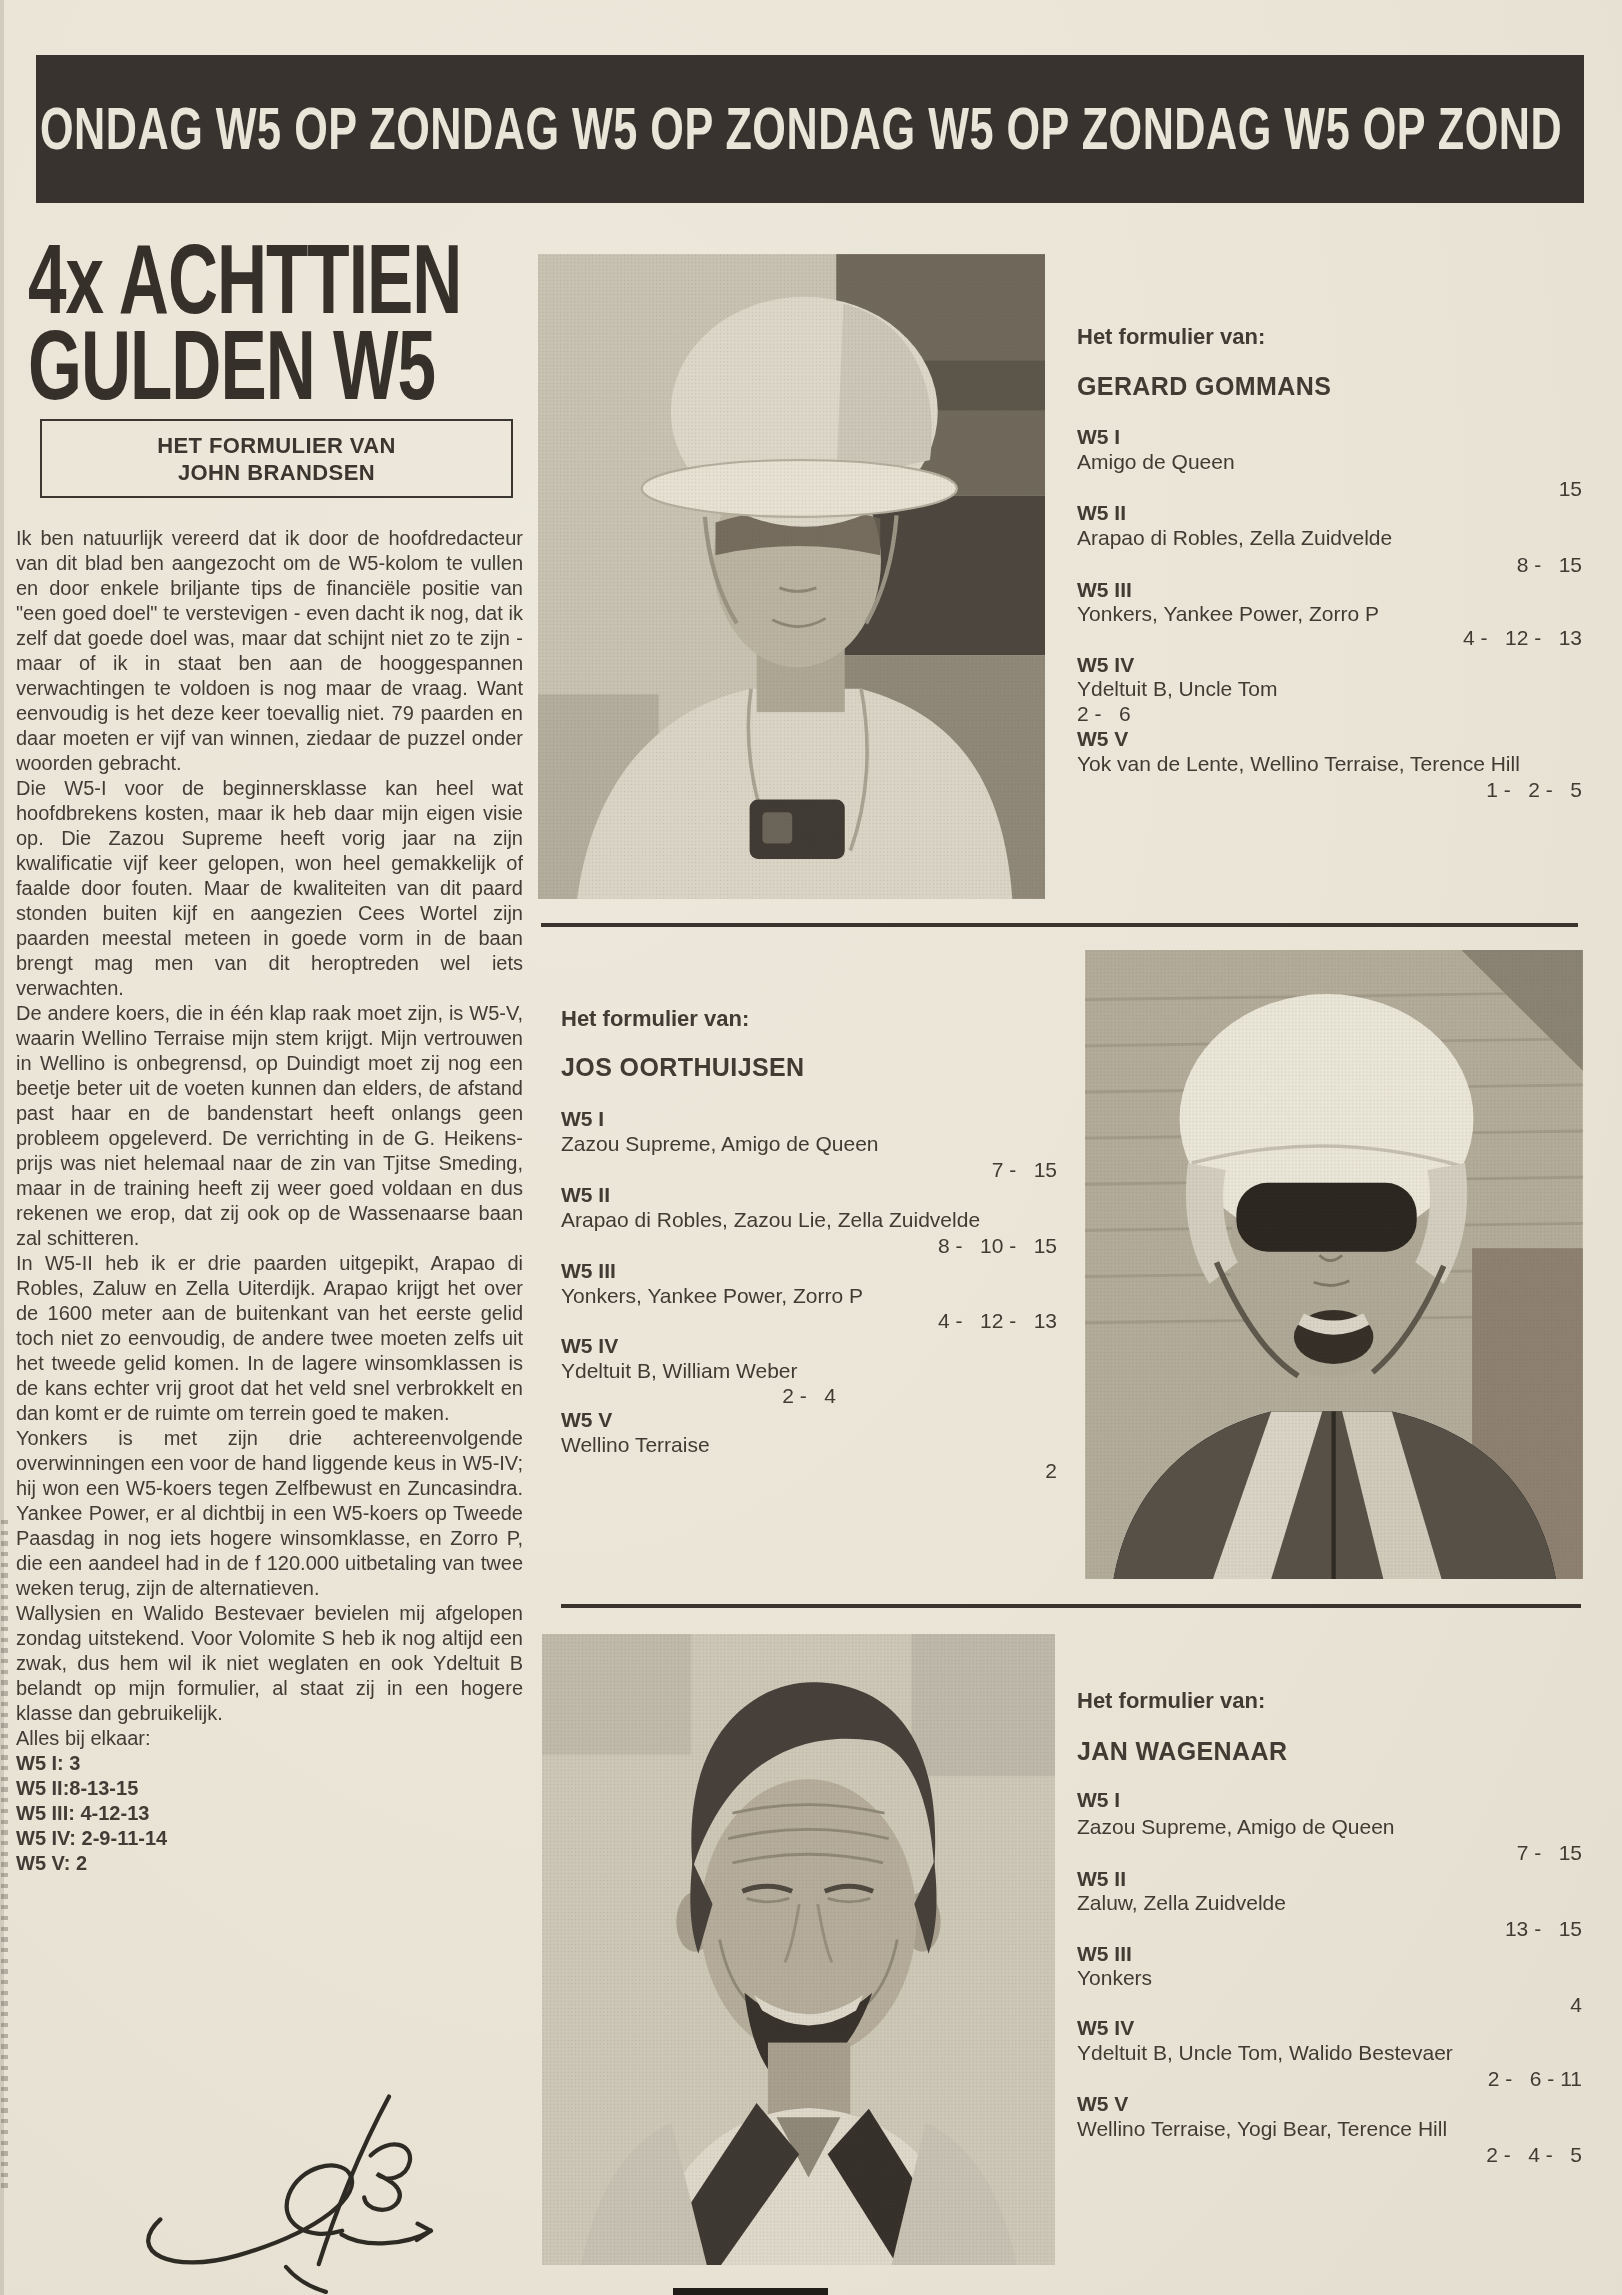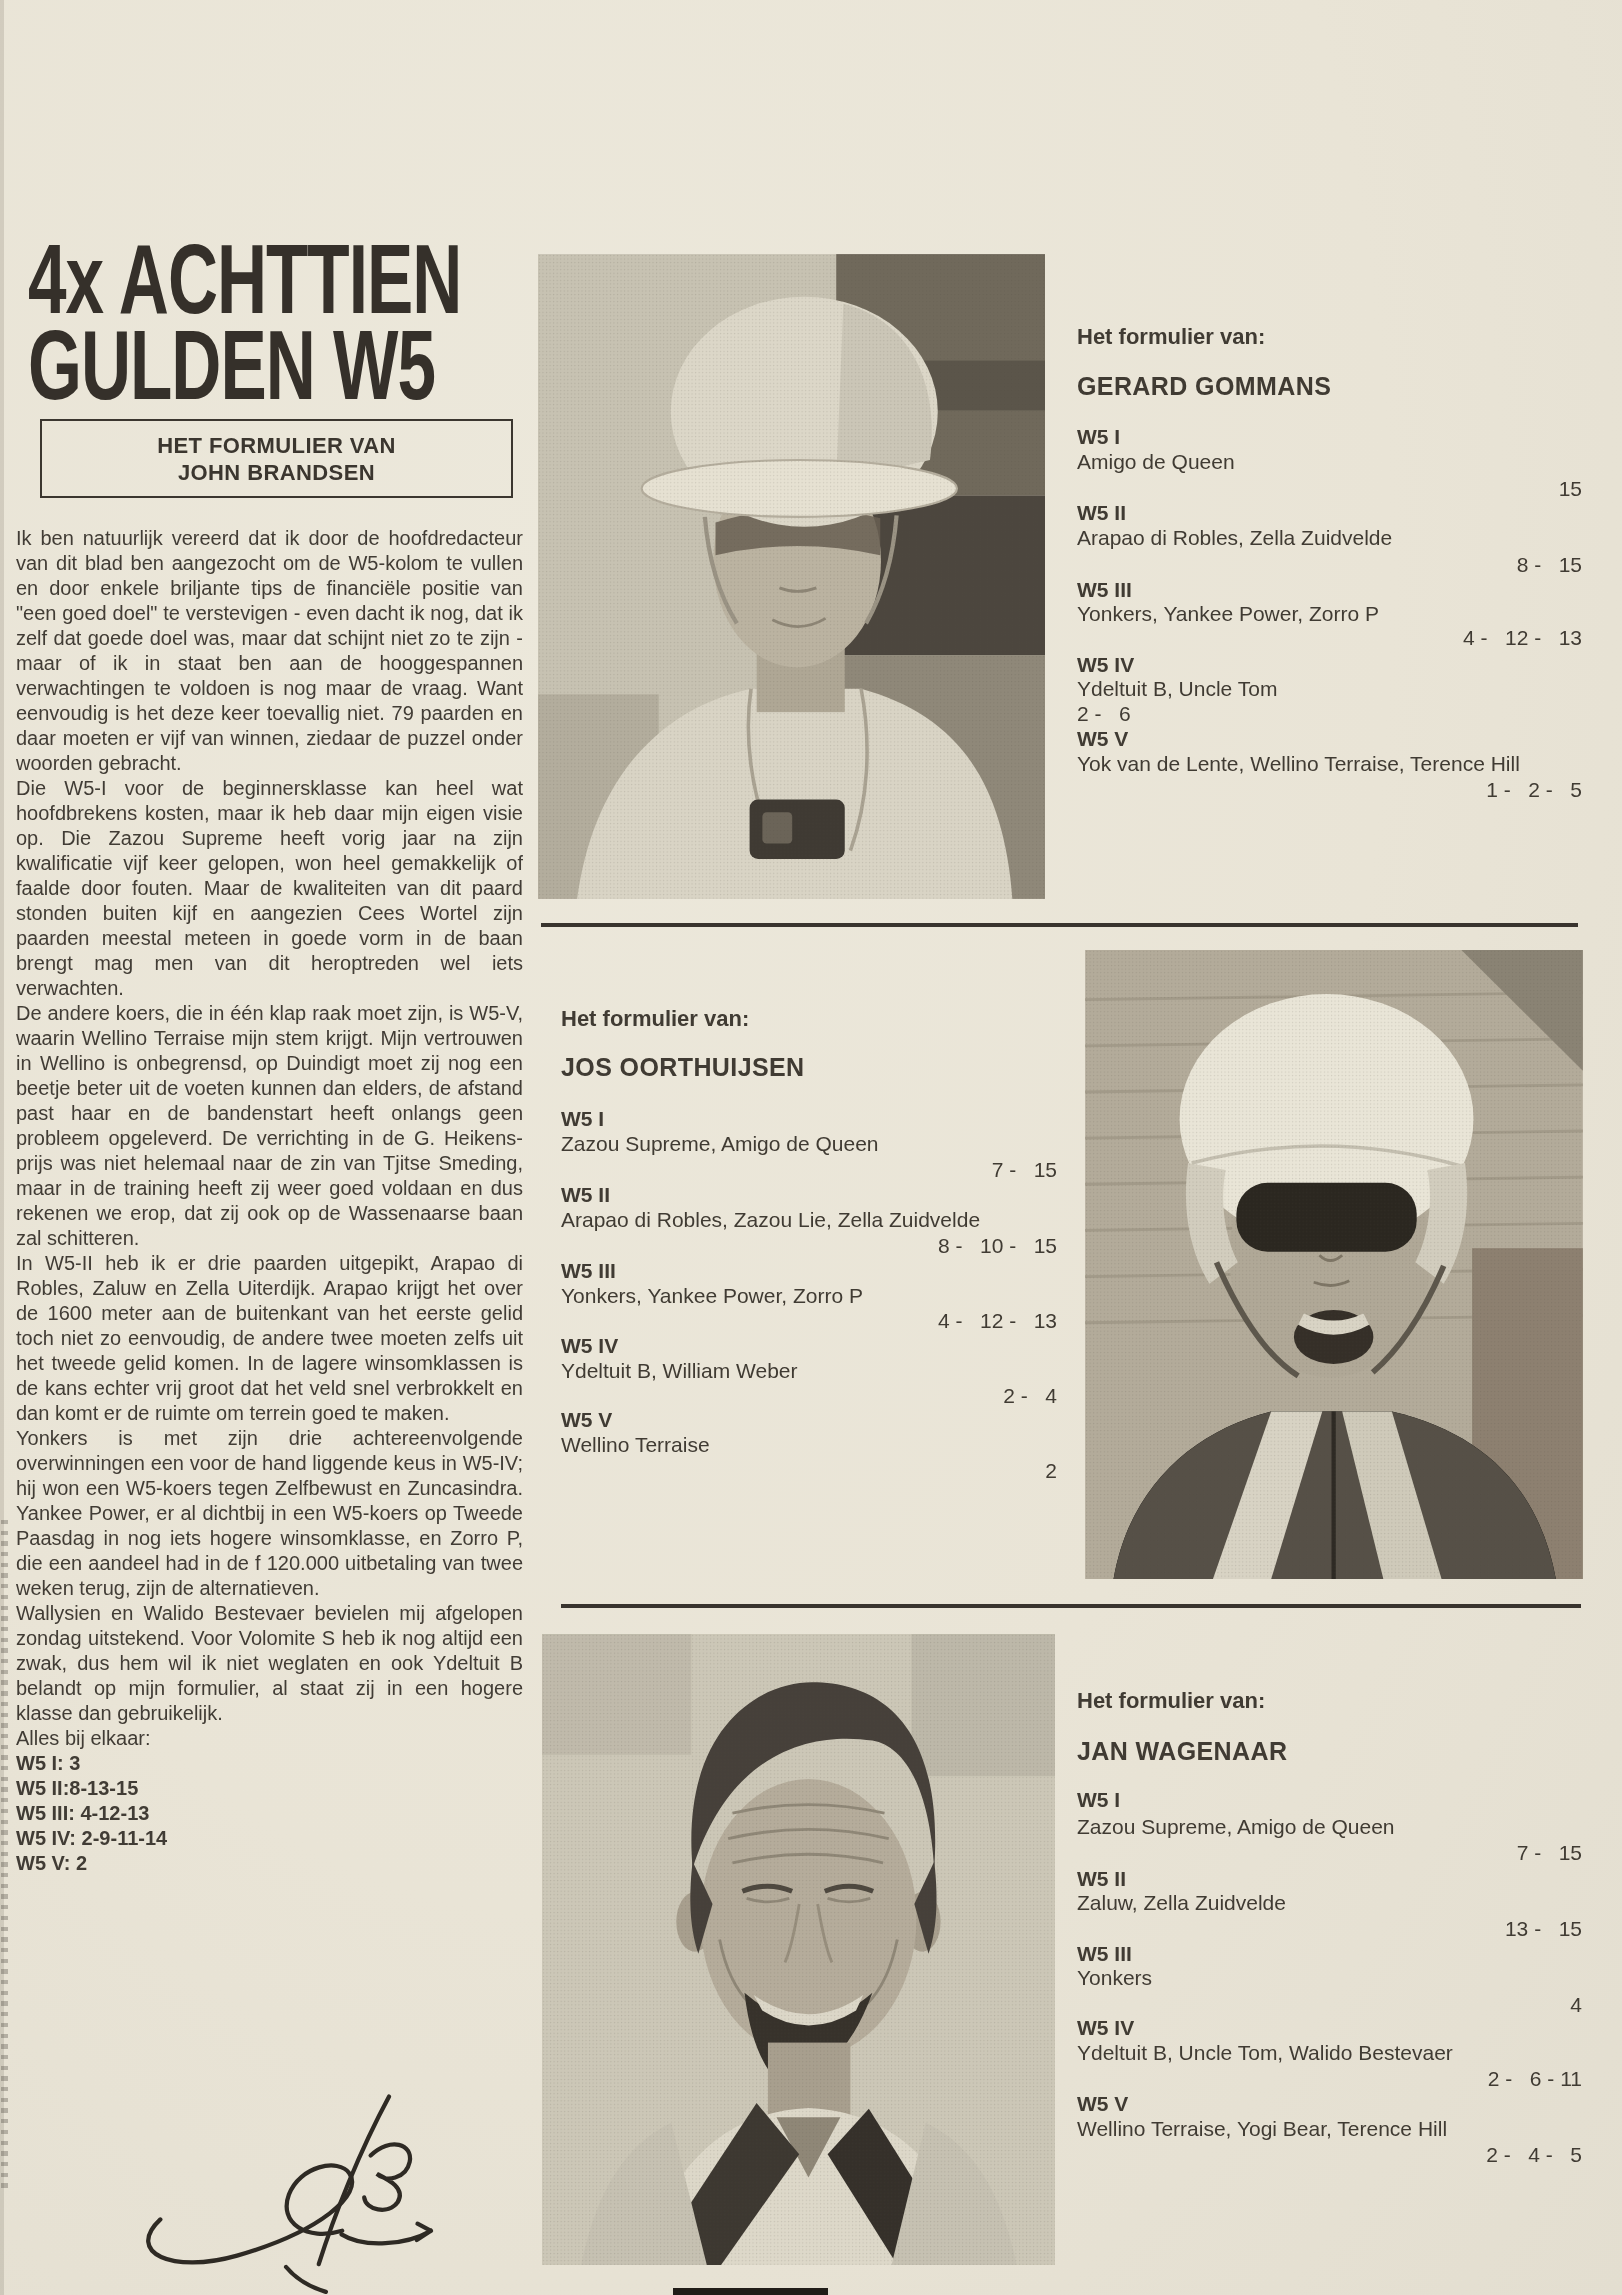--- a/index.html
+++ b/index.html
@@ -47,20 +47,23 @@
     background:repeating-linear-gradient(180deg, rgba(56,51,44,.65) 0 4.3px, transparent 4.3px 10.7px);}
   #bottom-bar{left:673px;top:2288px;width:155px;height:7px;background:#211d18;}
   .photo{position:absolute;overflow:hidden;}
   .photo svg{display:block;}
 </style>
 </head>
 <body>
 
 <div id="page">
 
+  <div id="banner" class="abs">
+    <div class="txt">ONDAG W5 OP ZONDAG W5 OP ZONDAG W5 OP ZONDAG W5 OP ZOND</div>
+  </div>
 
   <div class="abs title-line" style="top:222px;">4x ACHTTIEN</div>
   <div class="abs title-line" style="top:308px;">GULDEN W5</div>
 
   <div id="author-box" class="abs">
     <div class="inner">
       <div>HET FORMULIER VAN</div>
       <div>JOHN BRANDSEN</div>
     </div>
   </div>
@@ -224,21 +227,21 @@
     <div class="fline" style="top:1132px;">Zazou Supreme, Amigo de Queen</div>
     <div class="fline fnum" style="top:1158px;">7 -   15</div>
     <div class="fline flabel" style="top:1183px;">W5 II</div>
     <div class="fline" style="top:1208px;">Arapao di Robles, Zazou Lie, Zella Zuidvelde</div>
     <div class="fline fnum" style="top:1234px;">8 -   10 -   15</div>
     <div class="fline flabel" style="top:1259px;">W5 III</div>
     <div class="fline" style="top:1284px;">Yonkers, Yankee Power, Zorro P</div>
     <div class="fline fnum" style="top:1309px;">4 -   12 -   13</div>
     <div class="fline flabel" style="top:1334px;">W5 IV</div>
     <div class="fline" style="top:1359px;">Ydeltuit B, William Weber</div>
-    <div class="fline fnum" style="top:1384px;">2 -   4</div>
+    <div class="fline fnum" style="top:1384px;text-align:center;">2 -   4</div>
     <div class="fline flabel" style="top:1408px;">W5 V</div>
     <div class="fline" style="top:1433px;">Wellino Terraise</div>
     <div class="fline fnum" style="top:1459px;">2</div>
   </div>
 
   <div class="form-col" style="left:1077px;top:0;width:505px;height:2202px;">
     <div class="fline fhead" style="top:1689px;">Het formulier van:</div>
     <div class="fline fname" style="top:1739px;">JAN WAGENAAR</div>
     <div class="fline flabel" style="top:1788px;">W5 I</div>
     <div class="fline" style="top:1815px;">Zazou Supreme, Amigo de Queen</div>

